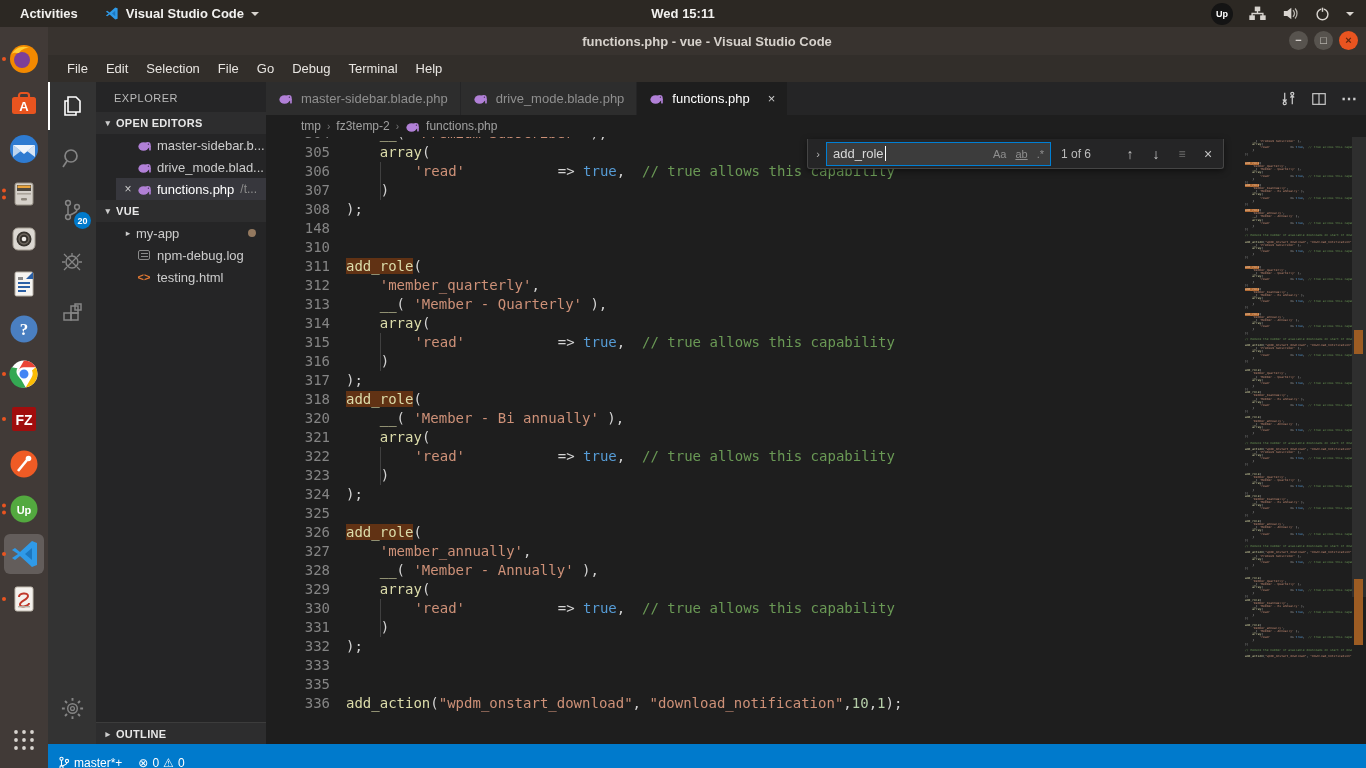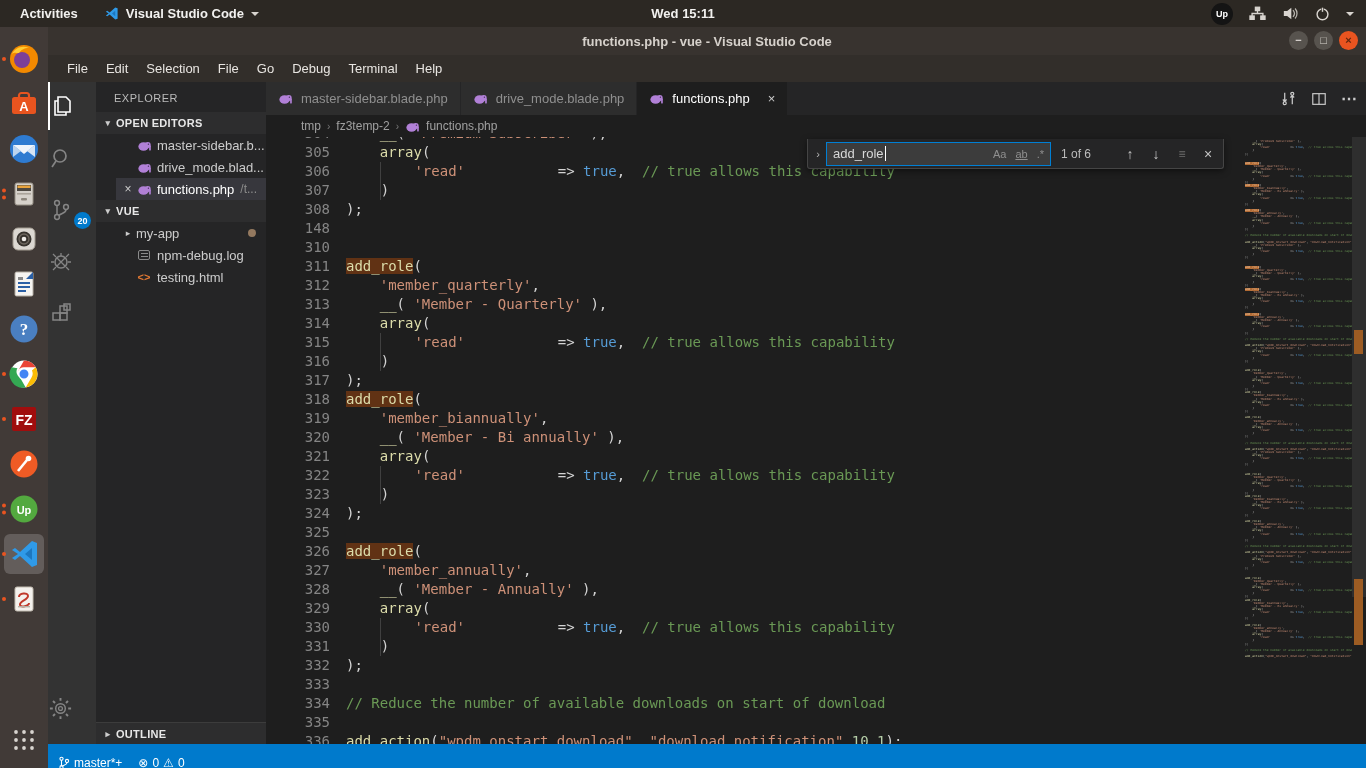--- a/index.html
+++ b/index.html
@@ -42,21 +42,21 @@
              font-size:11px; display:flex; align-items:center; justify-content:center;
              font-weight:bold; line-height:1; }
   .win-btn.close { background:#e95420; color:#60270f; }
   #menubar { position:absolute; left:48px; top:55px; width:1318px; height:27px; background:#322e2a;
              color:#e8e5e1; font-size:13px; display:flex; align-items:center; padding-left:10px; z-index:30; }
   .menu-item { padding:4px 9px; cursor:default; }
 
   
   #activitybar { position:absolute; left:48px; top:82px; width:48px; height:662px; background:#333333; z-index:25; }
   .act-item { position:relative; width:48px; height:48px; display:flex; align-items:center;
-              color:#858585; margin-bottom:4px; }
+              justify-content:center; color:#858585; margin-bottom:4px; }
   .act-item.active { color:#ffffff; border-left:2px solid #ffffff; }
   .act-item svg { stroke:currentColor; fill:none; stroke-width:1.3; }
   .scm-badge { position:absolute; right:5px; bottom:5px; min-width:17px; height:17px; border-radius:50%;
                background:#007acc; color:#fff; font-size:9px; display:flex; align-items:center;
                justify-content:center; font-weight:bold; }
   #act-gear { position:absolute; bottom:8px; left:0; }
 
   
   #sidebar { position:absolute; left:96px; top:82px; width:170px; height:662px; background:#252526;
              color:#cccccc; font-size:13px; z-index:25; overflow:hidden; }
@@ -611,24 +611,20 @@
       </div>
       <div class="code-line">
         <span class="ln">317</span>
         <span class="lc"><span class="tk-p">);</span></span>
       </div>
       <div class="code-line">
         <span class="ln">318</span>
         <span class="lc"><span class="tk-m">add_role</span><span class="tk-p">(</span></span>
       </div>
       <div class="code-line">
-        <span class="ln">319</span>
-        <span class="lc"><span class="tk-p">    </span><span class="tk-str">'member_biannually'</span><span class="tk-p">,</span></span>
-      </div>
-      <div class="code-line">
         <span class="ln">320</span>
         <span class="lc"><span class="tk-p">    </span><span class="tk-fn">__</span><span class="tk-p">( </span><span class="tk-str">'Member - Bi annually'</span><span class="tk-p"> ),</span></span>
       </div>
       <div class="code-line">
         <span class="ln">321</span>
         <span class="lc"><span class="tk-p">    </span><span class="tk-fn">array</span><span class="tk-p">(</span></span>
       </div>
       <div class="code-line">
         <span class="ln">322</span>
         <span class="lc"><span class="tk-p">    </span><span class="tk-g"></span><span class="tk-p">    </span><span class="tk-str">'read'</span><span class="tk-p">           =&gt; </span><span class="tk-kw">true</span><span class="tk-p">,  </span><span class="tk-cmt">// true allows this capability</span></span>
@@ -669,24 +665,20 @@
         <span class="ln">331</span>
         <span class="lc"><span class="tk-p">    </span><span class="tk-g"></span><span class="tk-p">)</span></span>
       </div>
       <div class="code-line">
         <span class="ln">332</span>
         <span class="lc"><span class="tk-p">);</span></span>
       </div>
       <div class="code-line">
         <span class="ln">333</span>
         <span class="lc"></span>
-      </div>
-      <div class="code-line">
-        <span class="ln">334</span>
-        <span class="lc"><span class="tk-cmt">// Reduce the number of available downloads on start of download</span></span>
       </div>
       <div class="code-line">
         <span class="ln">335</span>
         <span class="lc"></span>
       </div>
       <div class="code-line">
         <span class="ln">336</span>
         <span class="lc"><span class="tk-fn">add_action</span><span class="tk-p">(</span><span class="tk-str">"wpdm_onstart_download"</span><span class="tk-p">, </span><span class="tk-str">"download_notification"</span><span class="tk-p">,</span><span class="tk-num">10</span><span class="tk-p">,</span><span class="tk-num">1</span><span class="tk-p">);</span></span>
       </div>
     </div>

